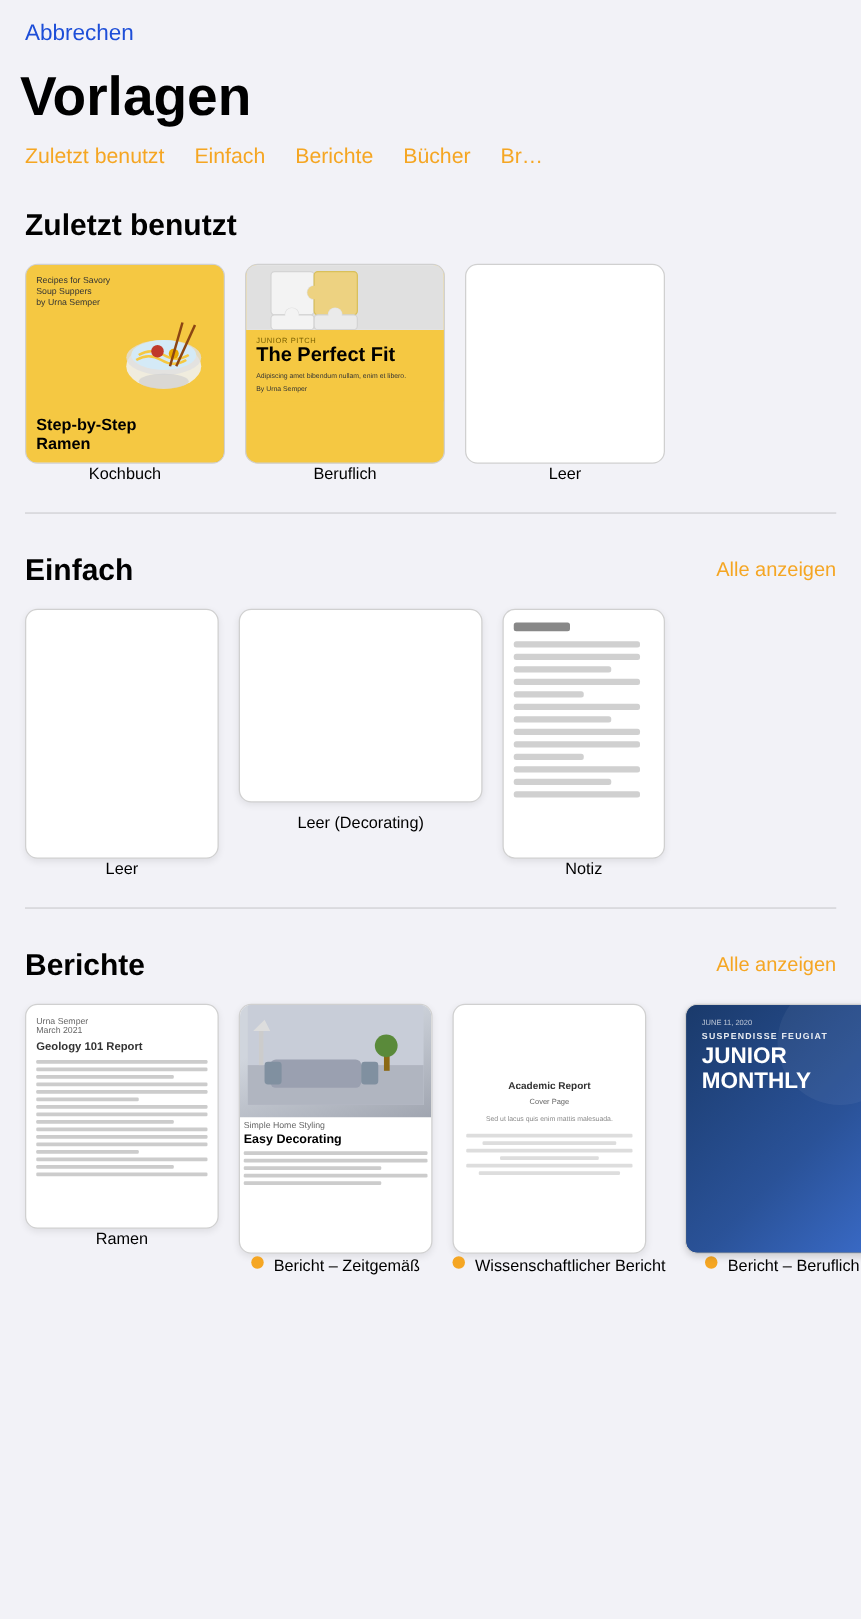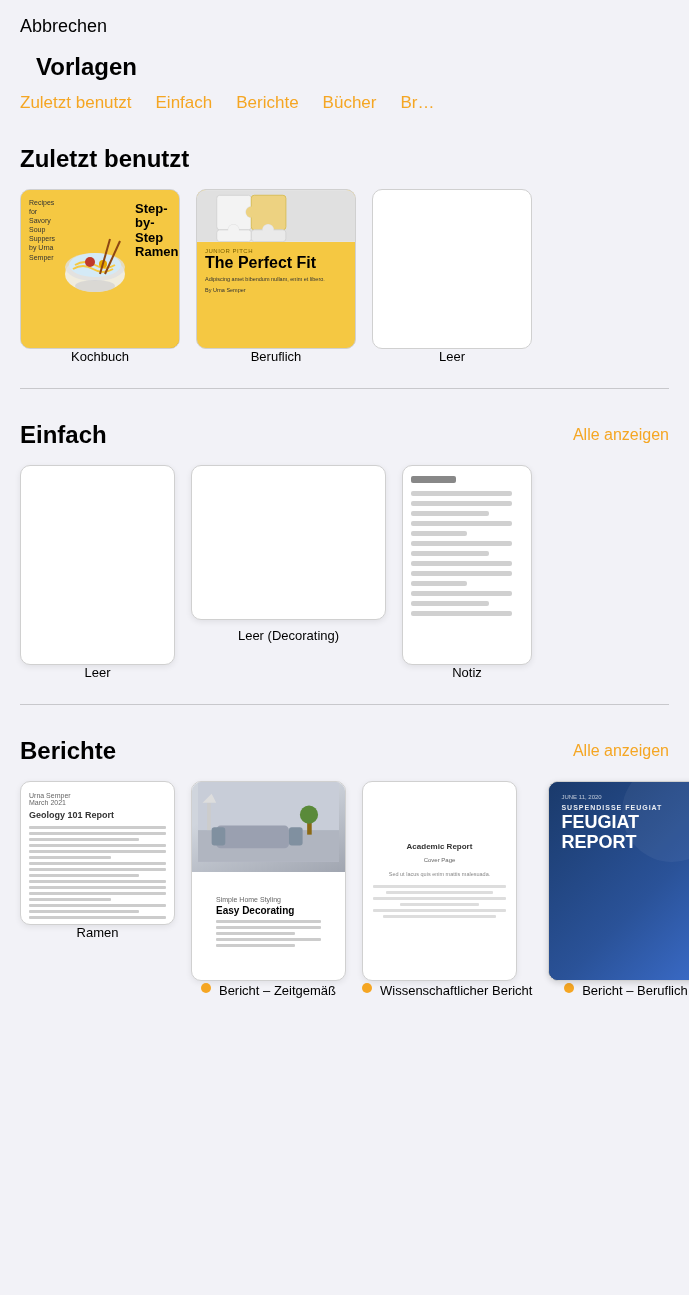--- a/index.html
+++ b/index.html
@@ -10,32 +10,32 @@
       min-height: 1295px;
       overflow-x: hidden;
     }
 
     .top-bar {
       background: #f2f2f7;
       padding: 16px 20px 8px 20px;
     }
 
     .cancel-btn {
-      color: #000000;
+      color: #1d4ed8;
       font-size: 18px;
       background: none;
       border: none;
       cursor: pointer;
     }
 
     .page-title {
-      font-size: 24px;
+      font-size: 44px;
       font-weight: 800;
       color: #000;
-      padding: 8px 20px 12px 36px;
+      padding: 8px 20px 12px 16px;
     }
 
     .category-tabs {
       display: flex;
       flex-direction: row;
       overflow-x: auto;
       padding: 0 20px 12px 20px;
       gap: 24px;
       scrollbar-width: none;
       background: #f2f2f7;
@@ -114,20 +114,21 @@
       position: relative;
       overflow: hidden;
       border-radius: 10px;
       border: 1px solid #d0d0d0;
     }
     .cookbook-bg {
       position: absolute;
       top: 0; left: 0; right: 0; bottom: 0;
       background: #f5c842;
       display: flex;
+      flex-direction: column;
       padding: 8px;
     }
     .cookbook-top-text {
       font-size: 7px;
       color: #333;
       line-height: 1.3;
     }
     .cookbook-bowl {
       flex: 1;
       display: flex;
@@ -255,21 +256,21 @@
       margin-bottom: 5px;
     }
     .note-line.title { width: 40%; background: #888; margin-bottom: 8px; height: 7px; }
     .note-line.full { width: 90%; }
     .note-line.med { width: 70%; }
     .note-line.short { width: 50%; }
 
     
     .essay-thumb {
       width: 155px;
-      height: 144px;
+      height: 180px;
       border-radius: 10px;
       border: 1px solid #d0d0d0;
       background: #fff;
       padding: 10px 8px;
       overflow: hidden;
       box-shadow: 0 2px 6px rgba(0,0,0,0.08);
     }
     .essay-header {
       font-size: 7px;
       color: #666;
@@ -309,21 +310,21 @@
     }
     .bm-image-inner {
       width: 100%;
       height: 100%;
       background: linear-gradient(160deg, #d0d5dd 30%, #a0a5b0 100%);
       display: flex;
       align-items: flex-end;
       padding: 6px;
     }
     .bm-body {
-      padding: 24px;
+      padding: 3px;
     }
     .bm-title {
       font-size: 10px;
       font-weight: 700;
       color: #000;
       margin-bottom: 4px;
     }
     .bm-line {
       height: 3px;
       background: #ccc;
@@ -705,22 +706,22 @@
     </div>
 
     <div class="template-item">
       <div class="monthly-thumb">
         <div class="monthly-bg"></div>
         <div class="monthly-overlay"></div>
         <div class="monthly-content">
           <div class="monthly-date">JUNE 11, 2020</div>
           <div class="monthly-subtitle">SUSPENDISSE FEUGIAT</div>
           <div class="monthly-title">
-            <div>FEUGIAT</div>
-            <div>REPORT</div>
+            <div>JUNIOR</div>
+            <div>MONTHLY</div>
           </div>
         </div>
       </div>
       <div class="label-with-dot">
         <div class="label-dot-wrapper">
           <span class="dot-badge"></span>
           <span>Bericht – Beruflich</span>
         </div>
       </div>
     </div>

